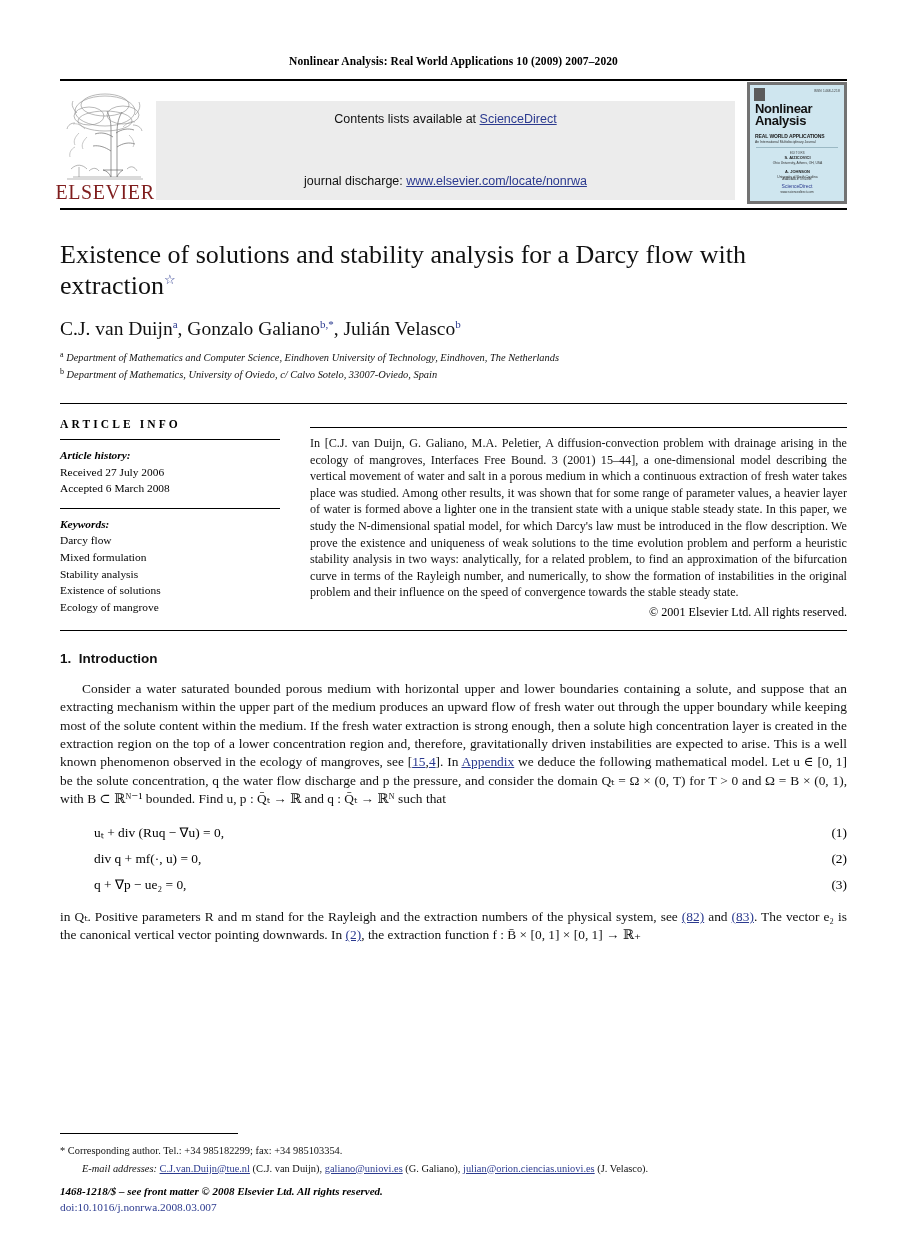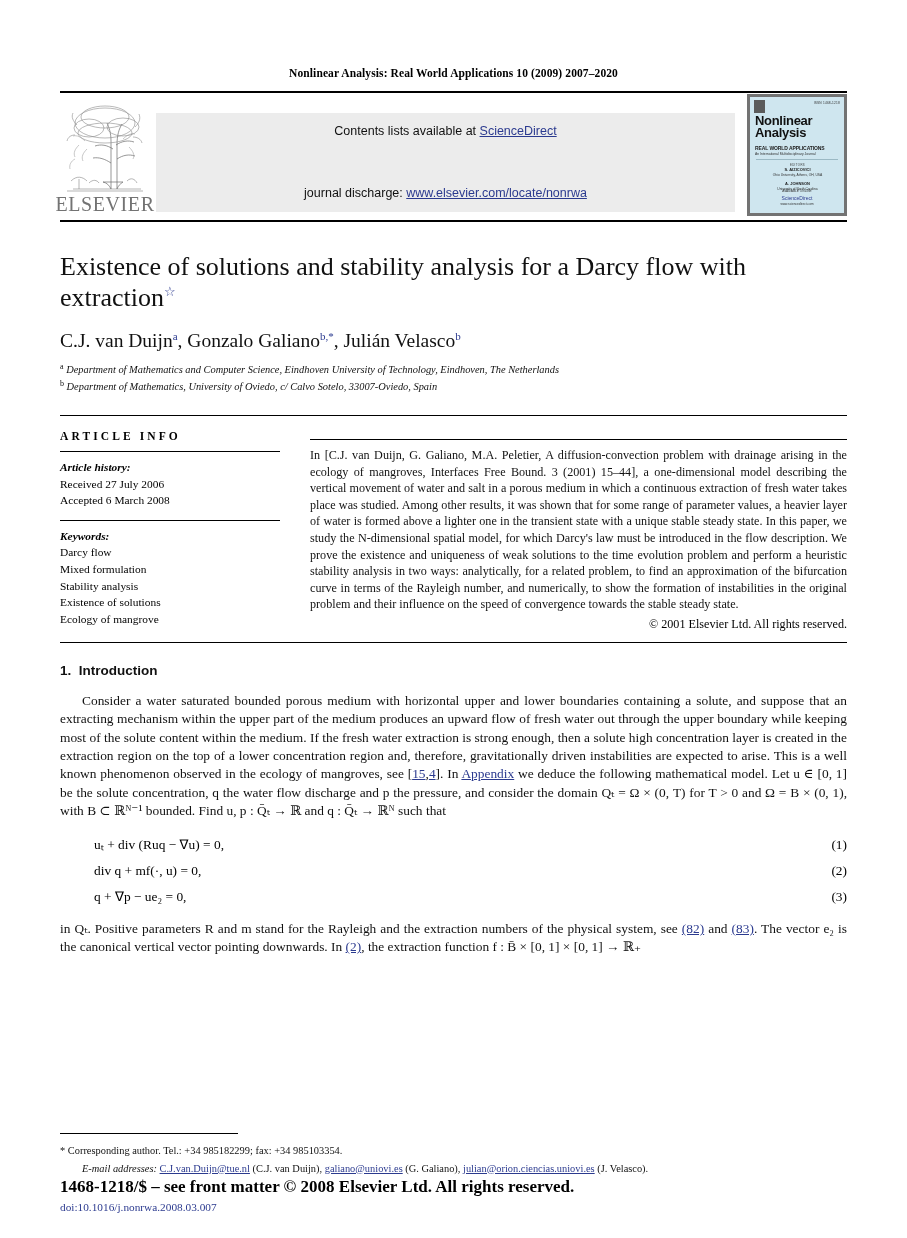--- a/index.html
+++ b/index.html
@@ -6,21 +6,21 @@
   html, body { margin: 0; padding: 0; }
   body {
     width: 907px;
     height: 1238px;
     background: #ffffff;
     font-family: "Liberation Serif", "DejaVu Serif", serif;
     color: #000000;
     position: relative;
     overflow: hidden;
   }
-  .page { position: relative; width: 907px; height: 1238px; padding: 16px 60px; }
+  .page { position: relative; width: 907px; height: 1238px; padding: 4px 60px; }
 
   
   .running-head {
     text-align: center;
     font-size: 11.5px;
     font-weight: bold;
     letter-spacing: .1px;
     padding-top: 51px;
     padding-bottom: 6px;
   }
@@ -40,21 +40,21 @@
     flex-direction: column;
     align-items: center;
     justify-content: flex-end;
     padding-bottom: 2px;
   }
   .tree-svg { display:block; }
   .elsevier-word {
     font-family: "Liberation Serif", serif;
     font-size: 20px;
     letter-spacing: .6px;
-    color: #737373;
+    color: #7f1d1d;
     line-height: 1;
     margin-top: 1px;
   }
   .banner-center {
     flex: 1 1 auto;
     background: #ececec;
     margin: 20px 0 4px 6px;
     display: flex;
     flex-direction: column;
     align-items: center;
@@ -214,21 +214,21 @@
     line-height: 1.48;
     color: #111;
     text-align: justify;
   }
   .fn .marker { }
   .fn-ind { padding-left: 13px; text-indent: -13px; }
   .fn-email { padding-left: 22px; text-indent: 0; }
   .fn-email i { font-style: italic; margin-top: 45px; }
 
   .imprint { position: absolute; left: 60px; bottom: 22px; }
-  .imprint .line1 { font-size: 17px; font-weight: bold; line-height: 1.5; }
+  .imprint .line1 { font-size: 11px; font-weight: bold; line-height: 1.5; font-style: italic; }
   .imprint .line2 { font-size: 11.3px; color: #2b3a8f; line-height: 1.5; }
 </style>
 </head>
 <body>
 
 <div class="page">
 
   <div class="running-head">Nonlinear Analysis: Real World Applications 10 (2009) 2007–2020</div>
 
   <div class="banner">

